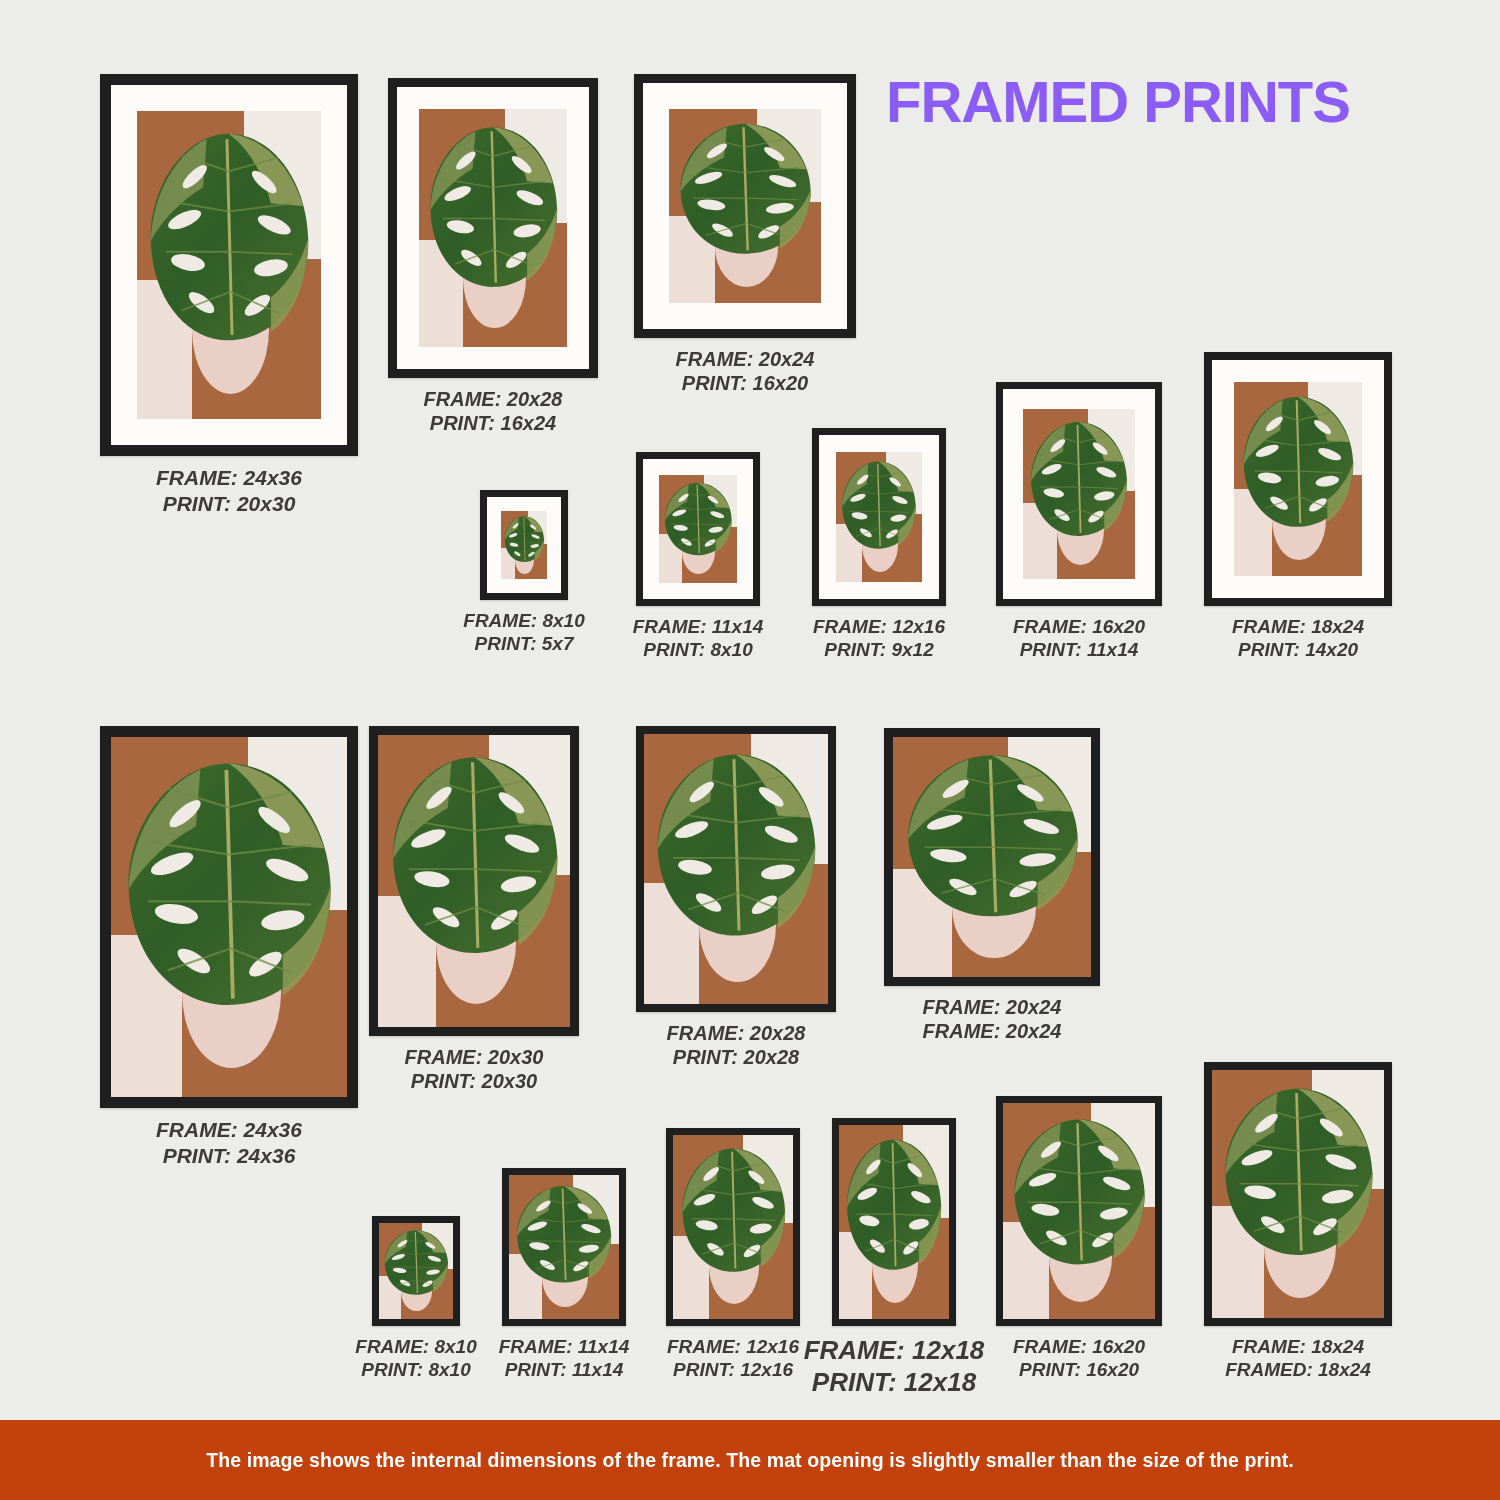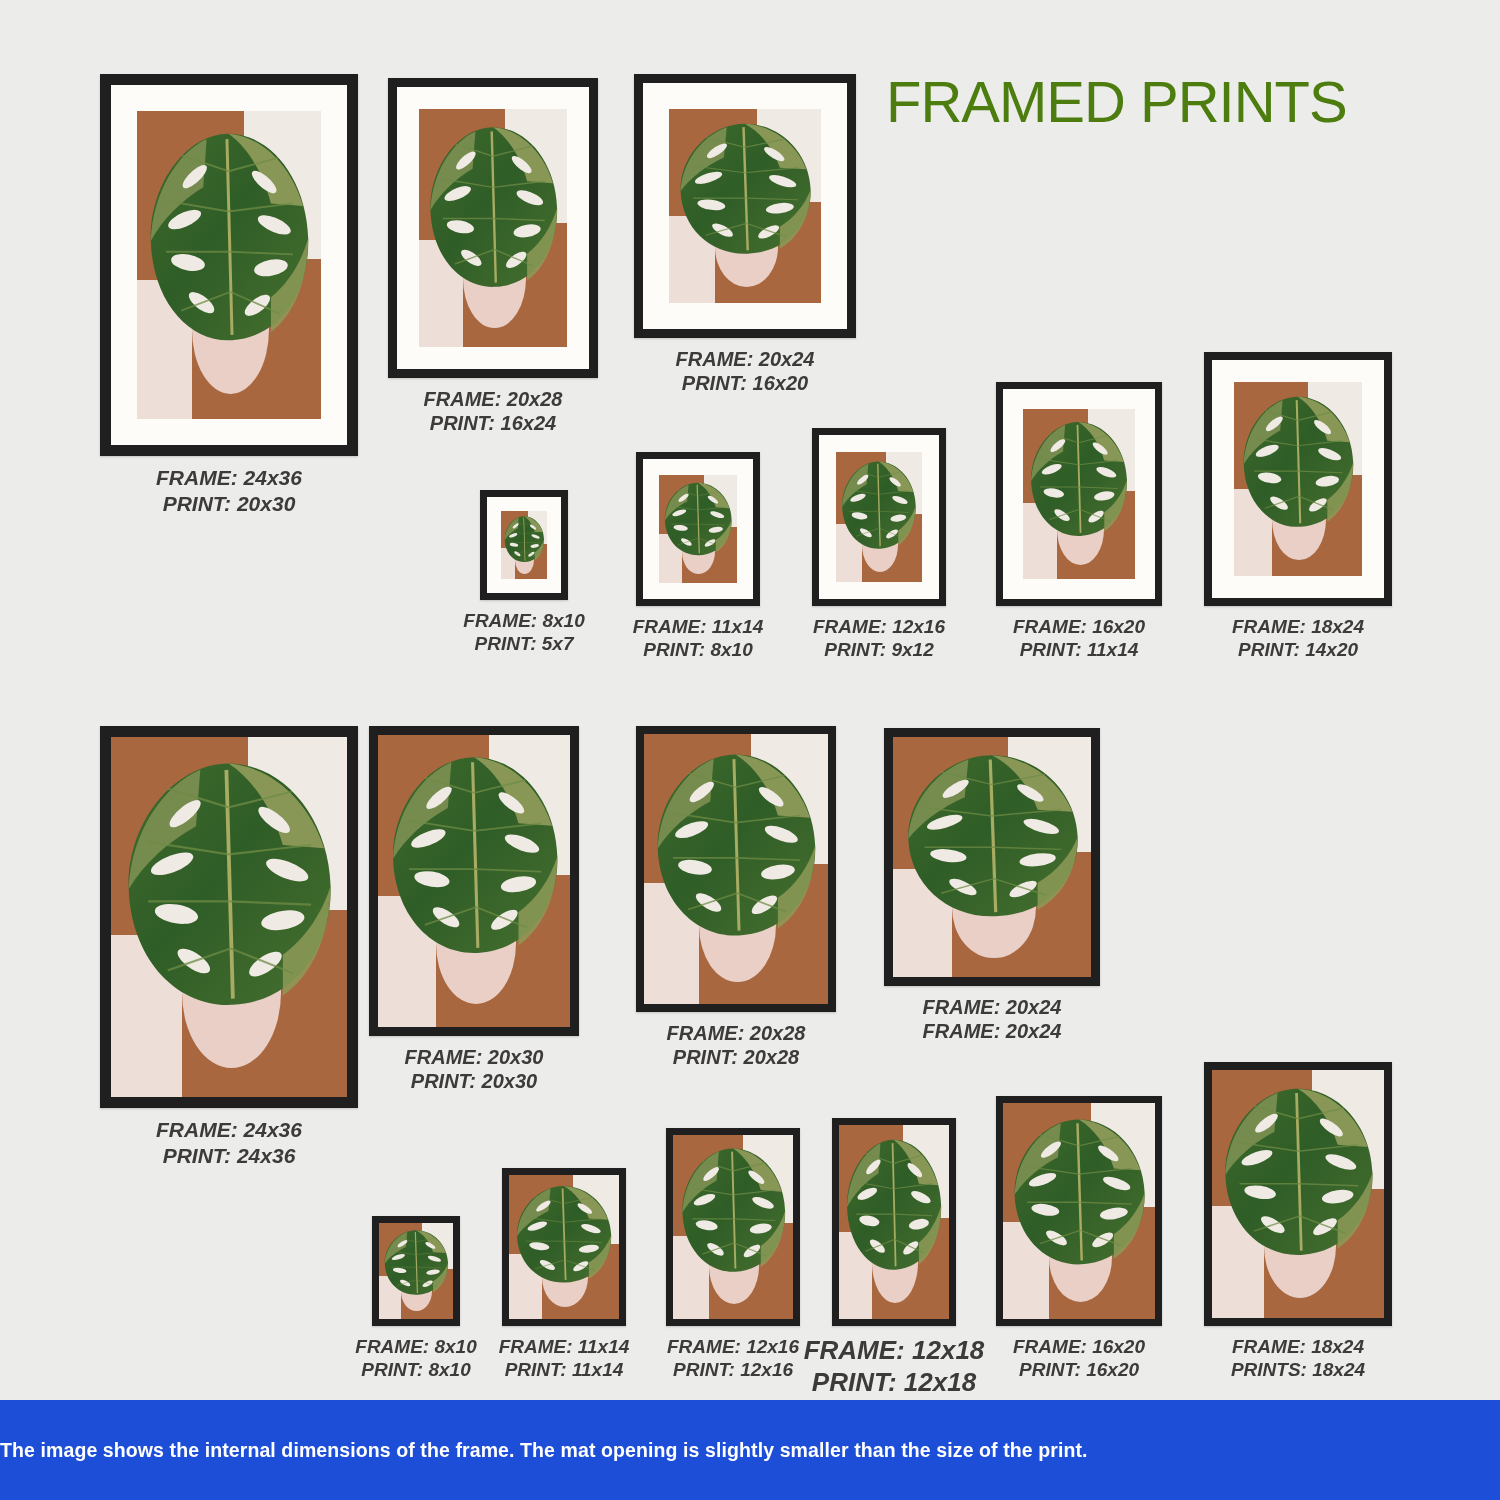--- a/index.html
+++ b/index.html
@@ -100,22 +100,22 @@
     left: 4%;
     top: 4%;
     width: 92%;
     height: 74%;
   }
   .a-leaf svg { width: 100%; height: 100%; display: block; }
 
   
   .headline-top {
     position: absolute;
-    font-weight: normal;
-    color: #4d7c0f;
+    font-weight: bold;
+    color: #8b5cf6;
     letter-spacing: -1px;
     white-space: nowrap;
     text-align: right;
   }
   .badge {
     position: absolute;
     background: #343331;
     color: #ffffff;
     font-weight: bold;
     display: flex;
@@ -125,24 +125,25 @@
     line-height: 0.95;
     text-align: center;
   }
 
   
   #footer-bar {
     position: absolute;
     left: 0;
     bottom: 0;
     width: 1500px;
-    height: 100px;
-    background: #1d4ed8;
+    height: 80px;
+    background: #c2410c;
     display: flex;
     align-items: center;
+    justify-content: center;
   }
   #footer-text {
     color: #ffffff;
     font-size: 19.5px;
     font-weight: bold;
     letter-spacing: 0.1px;
   }
 </style>
 </head>
 <body>
@@ -1108,21 +1109,21 @@
                     <path d="M102 126 L44 140"></path>
                     <path d="M102 126 L160 142"></path>
                   </g>
                 </svg>
               </div>
             </div>
           </div>
         </div>
         <div class="caption" style="font-size: 19px;">
           <div>FRAME: 18x24</div>
-          <div>PRINTS: 18x24</div>
+          <div>FRAMED: 18x24</div>
         </div>
       </div>
     </div>
 
   <div id="footer-bar">
     <div id="footer-text">The image shows the internal dimensions of the frame. The mat opening is slightly smaller than the size of the print.</div>
   </div>
 </div>
 
 </body></html>

